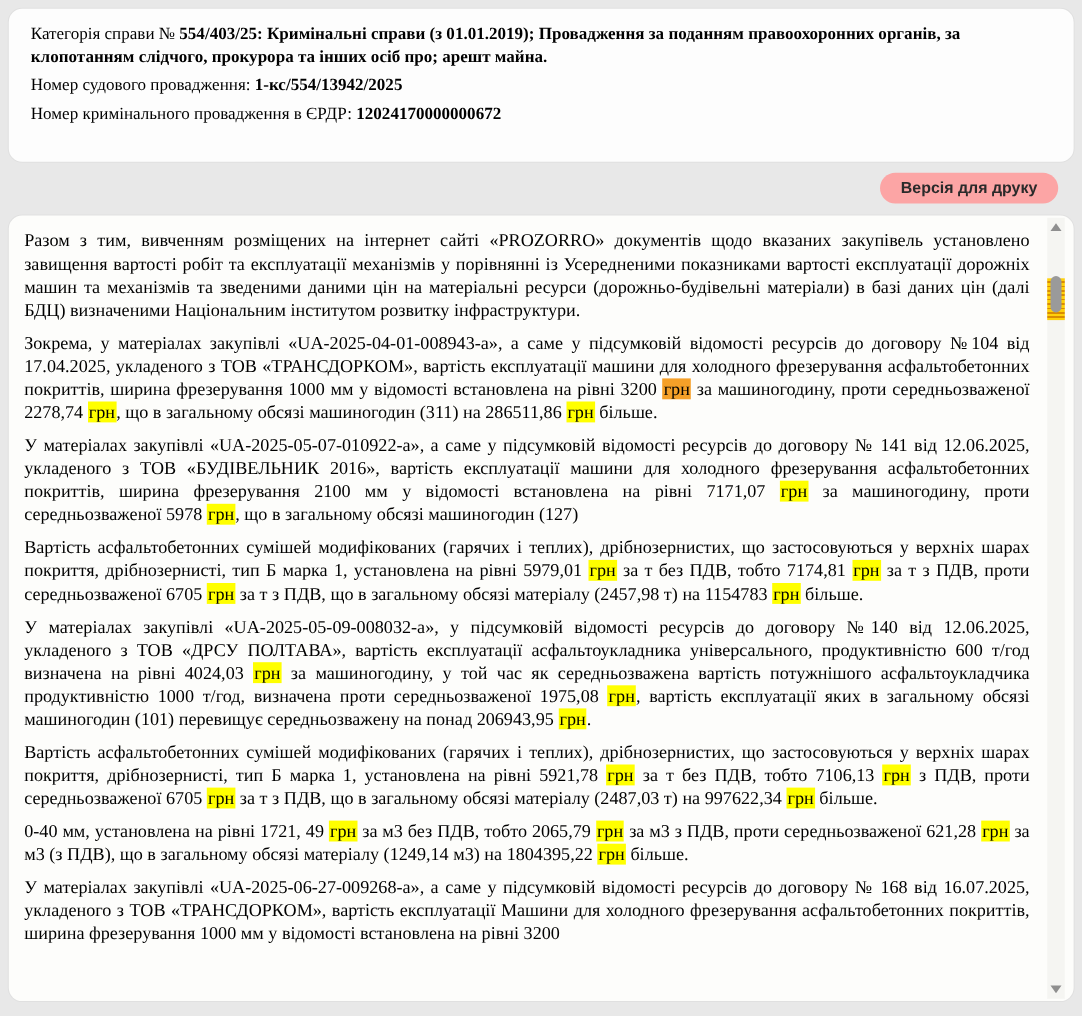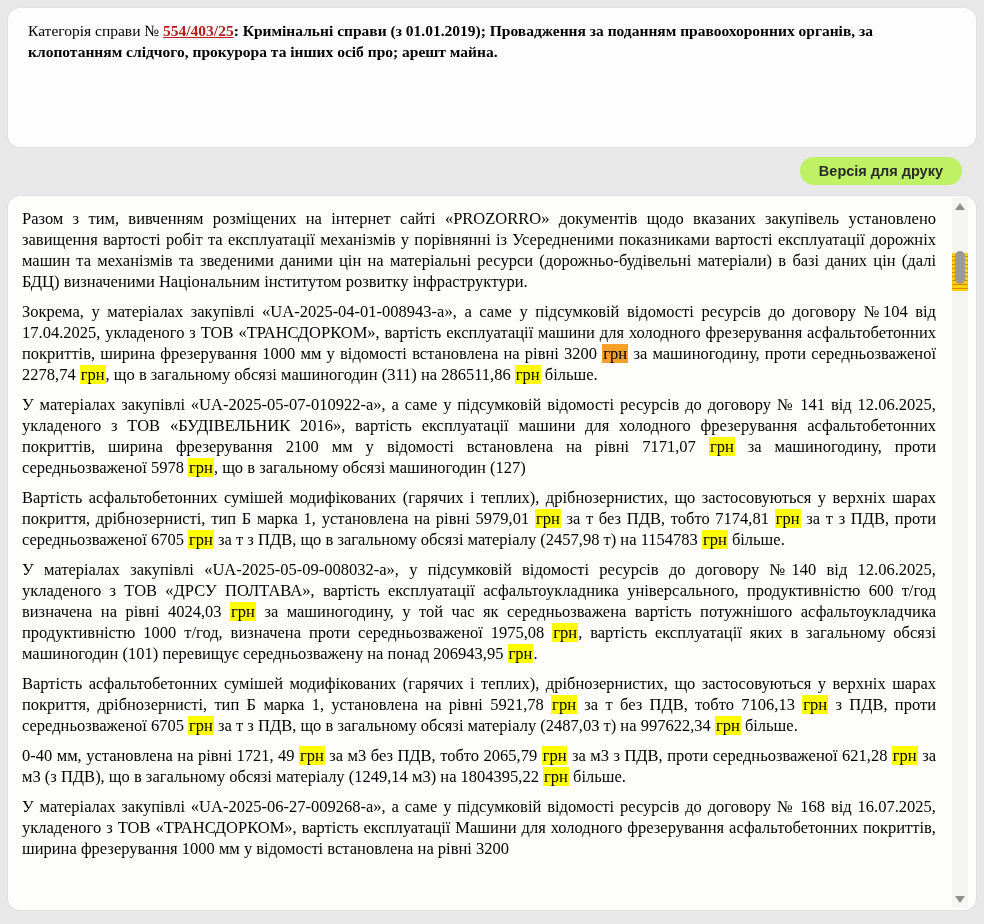--- a/index.html
+++ b/index.html
@@ -26,32 +26,31 @@
     background: #fdfdfd;
   }
   .header-line {
     margin: 0 0 5px 0;
     font-size: 15.5px;
     line-height: 21px;
   }
   .seg-normal { font-weight: normal; }
   .seg-bold { font-weight: bold; }
   a.seg-link {
-    color: #b91c1c;
+    color: #000000;
     font-weight: bold;
-    text-decoration: underline;
     cursor: pointer;
   }
   
   .print-btn {
     position: absolute;
     top: 157px; right: 22px;
     height: 28px;
     padding: 0 19px;
-    background: #bef264;
+    background: #fca5a5;
     border: none;
     border-radius: 14px;
     font-family: "Liberation Sans", sans-serif;
     font-size: 14.5px;
     font-weight: bold;
     color: #2a2a2a;
     cursor: pointer;
   }
   
   .doc-panel {
@@ -111,20 +110,22 @@
   }
 </style>
 </head>
 <body>
 
 <div>
 
   <header class="panel header-panel">
     <div id="header-lines">
         <p class="header-line"><span class="seg-normal">Категорія справи № </span><a class="seg-link">554/403/25</a><span class="seg-bold">: </span><span class="seg-bold">Кримінальні справи (з 01.01.2019); Провадження за поданням правоохоронних органів, за клопотанням слідчого, прокурора та інших осіб про; арешт майна.</span></p>
+        <p class="header-line"><span class="seg-normal">Номер судового провадження: </span><span class="seg-bold">1-кс/554/13942/2025</span></p>
+        <p class="header-line"><span class="seg-normal">Номер кримінального провадження в ЄРДР: </span><span class="seg-bold">12024170000000672</span></p>
       </div>
   </header>
 
   <button class="print-btn">Версія для друку</button>
 
   <main class="panel doc-panel">
     <div class="doc-content" id="doc-paragraphs">
         <p class="doc-par"><span>Разом з тим, вивченням розміщених на інтернет сайті «PROZORRO» документів щодо вказаних закупівель установлено завищення вартості робіт та експлуатації механізмів у порівнянні із Усередненими показниками вартості експлуатації дорожніх машин та механізмів та зведеними даними цін на матеріальні ресурси (дорожньо-будівельні матеріали) в базі даних цін (далі БДЦ) визначеними Національним інститутом розвитку інфраструктури.</span></p>
         <p class="doc-par"><span>Зокрема, у матеріалах закупівлі «UA-2025-04-01-008943-а», а саме у підсумковій відомості ресурсів до договору №104 від 17.04.2025, укладеного з ТОВ «ТРАНСДОРКОМ», вартість експлуатації машини для холодного фрезерування асфальтобетонних покриттів, ширина фрезерування 1000 мм у відомості встановлена на рівні 3200 </span><span class="hl hl-orange">грн</span><span> за машиногодину, проти середньозваженої 2278,74 </span><span class="hl hl-yellow">грн</span><span>, що в загальному обсязі машиногодин (311) на 286511,86 </span><span class="hl hl-yellow">грн</span><span> більше.</span></p>
         <p class="doc-par"><span>У матеріалах закупівлі «UA-2025-05-07-010922-а», а саме у підсумковій відомості ресурсів до договору № 141 від 12.06.2025, укладеного з ТОВ «БУДІВЕЛЬНИК 2016», вартість експлуатації машини для холодного фрезерування асфальтобетонних покриттів, ширина фрезерування 2100 мм у відомості встановлена на рівні 7171,07 </span><span class="hl hl-yellow">грн</span><span> за машиногодину, проти середньозваженої 5978 </span><span class="hl hl-yellow">грн</span><span>, що в загальному обсязі машиногодин (127)</span></p>

